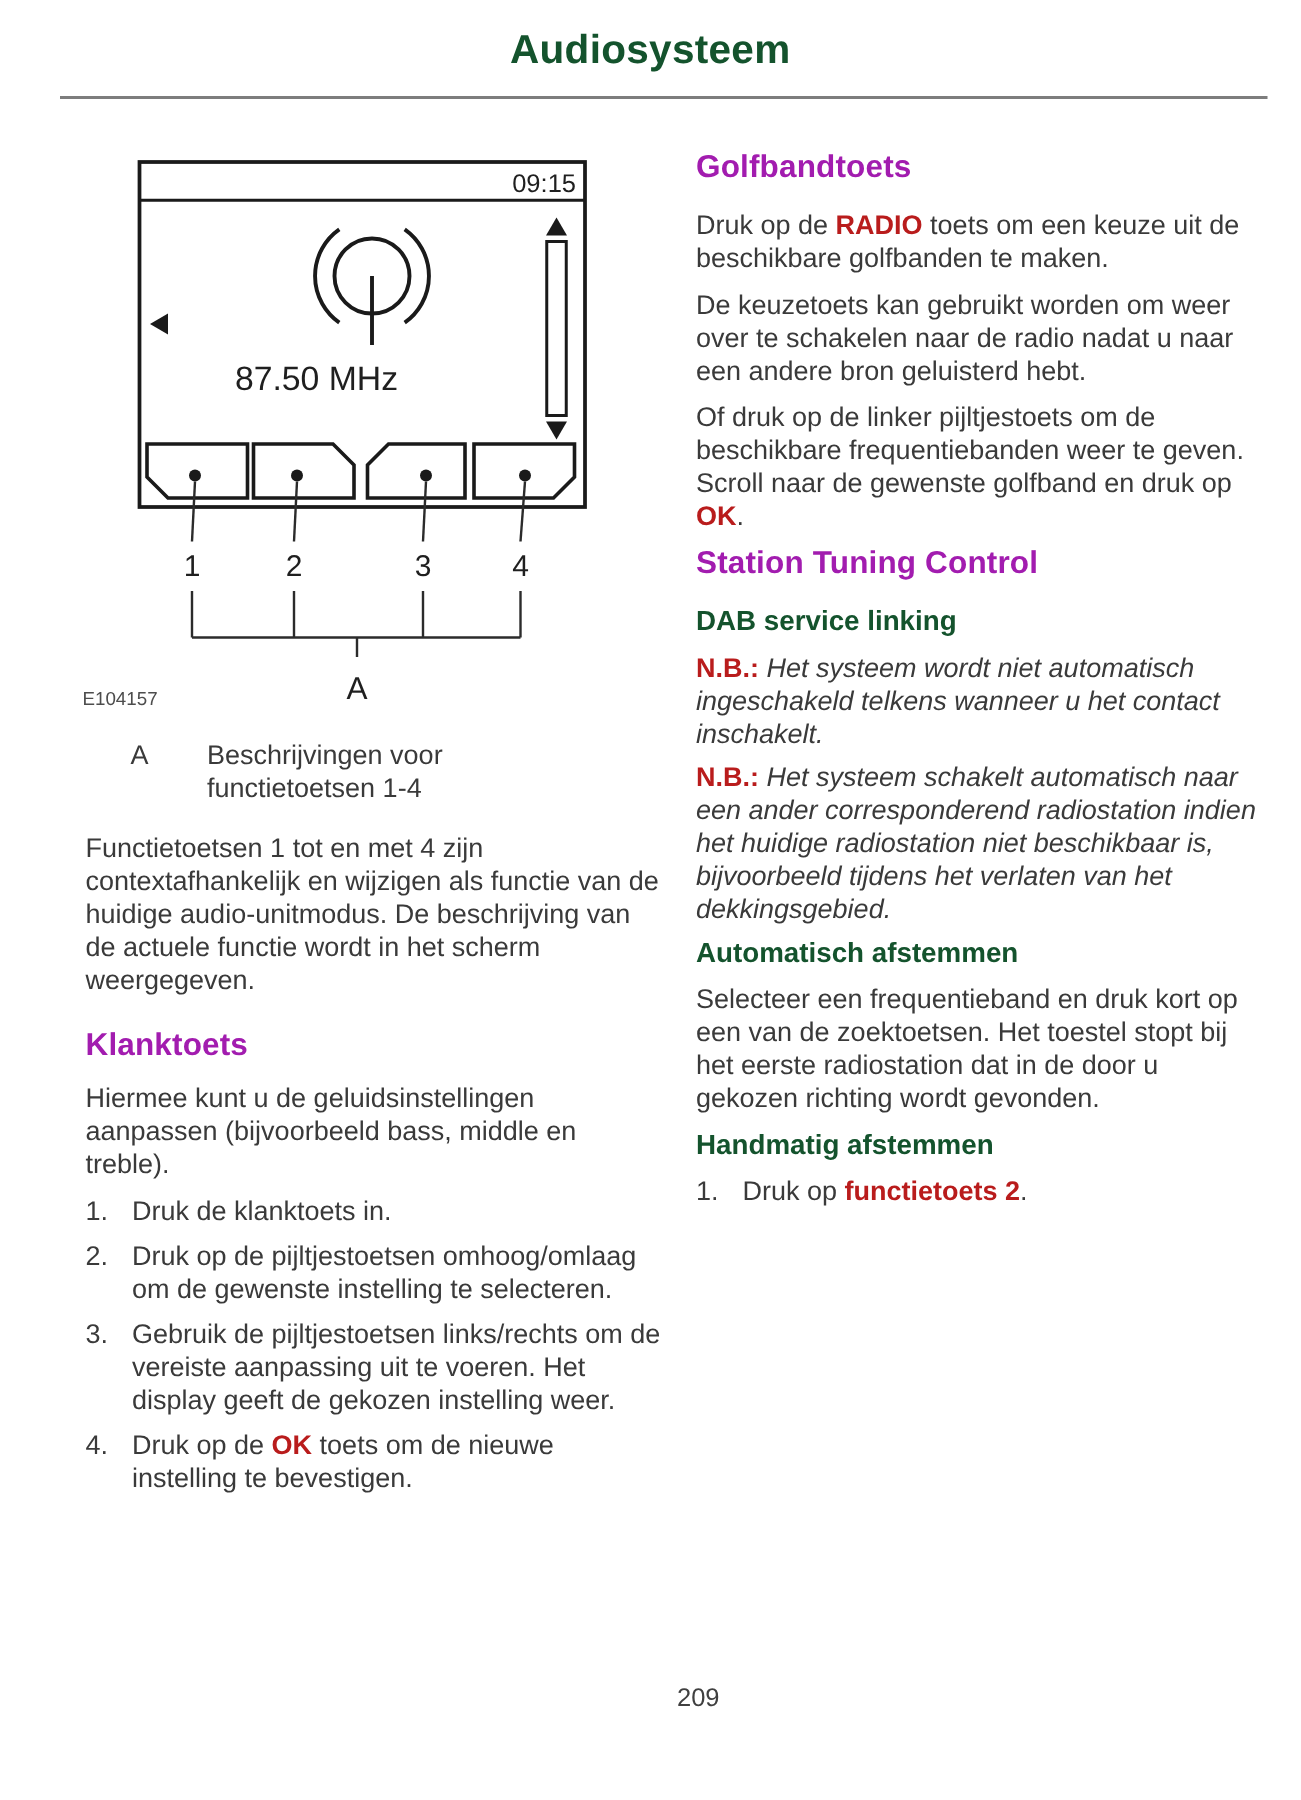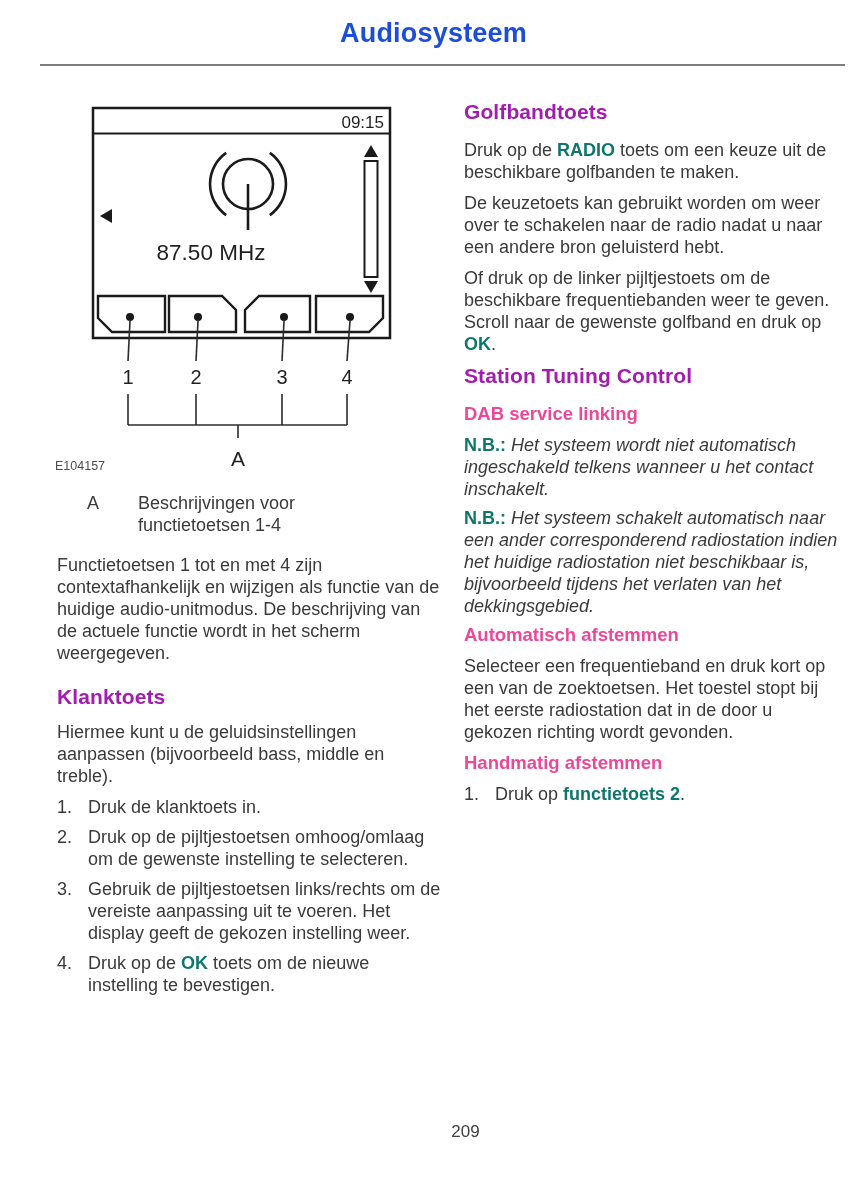--- a/index.html
+++ b/index.html
@@ -3,21 +3,21 @@
 <meta charset="utf-8">
 <style>
   html,body { margin:0; padding:0; background:#ffffff; }
   body {
     width:867px; height:1200px; position:relative; overflow:hidden;
     font-family:"Liberation Sans", sans-serif; color:#3a3a3a;
     -webkit-font-smoothing:antialiased;
   }
   .page-title {
     position:absolute; top:18px; left:0; width:100%;
-    text-align:center; font-size:27px; font-weight:bold; color:#1d4ed8;
+    text-align:center; font-size:27px; font-weight:bold; color:#14532d;
     letter-spacing:.2px;
   }
   .header-rule {
     position:absolute; top:64px; left:40px; width:805px; height:2px;
     background:#7d7d7d;
   }
   .figure { position:absolute; left:40px; top:100px; width:400px; height:385px; }
   .figure svg { display:block; }
   .ln  { stroke:#1a1a1a; fill:none; }
   .fillblk { fill:#1a1a1a; stroke:none; }
@@ -27,25 +27,25 @@
   .col-left  { left:57px;  top:492px; width:384px; }
   .col-right { left:464px; top:100px; width:378px; }
 
   p { margin:0 0 9px; }
   h2 {
     font-size:21px; line-height:24px; color:#a21caf; font-weight:bold;
     margin:2px 0 15px; letter-spacing:.1px;
   }
   h2.h2-klank { margin:21px 0 12px; }
   h3 {
-    font-size:18.5px; line-height:22px; color:#ec4899; font-weight:bold;
+    font-size:18.5px; line-height:22px; color:#14532d; font-weight:bold;
     margin:6px 0 9px;
   }
   h3.h3-first { margin-top:0; }
-  b { color:#0f766e; }
+  b { color:#b91c1c; }
 
   .legend { display:flex; padding-left:30px; margin-bottom:18px; }
   .legend-key { width:51px; flex:none; }
   .legend-text { max-width:232px; }
 
   .steps .step { display:flex; margin-bottom:8px; }
   .step-num { width:31px; flex:none; }
   .step-body { flex:1; }
 
   .note { font-style:italic; margin-bottom:7px; }

